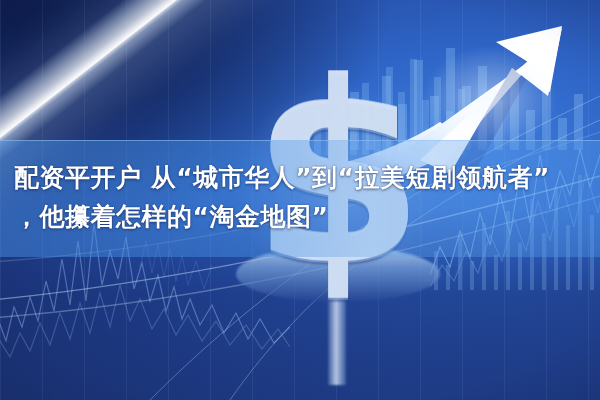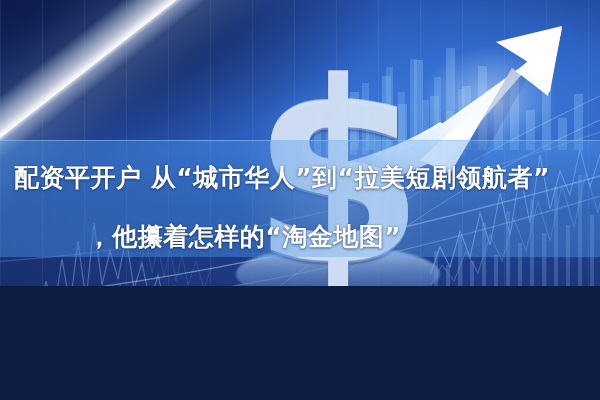--- a/index.html
+++ b/index.html
@@ -3,21 +3,21 @@
 <meta charset="utf-8">
 <style>
   html, body {
     margin: 0;
     padding: 0;
     background: #0d1d42;
   }
   #stage {
     position: relative;
     width: 600px;
-    height: 286px;
+    height: 400px;
     overflow: hidden;
     font-family: "DejaVu Sans", "Liberation Sans", sans-serif;
     background: #1c3f96;
   }
 
   
   .bg-base {
     position: absolute;
     inset: 0;
     background:
@@ -220,21 +220,21 @@
     box-sizing: border-box;
     color: #ffffff;
     font-size: 25px;
     line-height: 39px;
     font-weight: 700;
     letter-spacing: 0.5px;
     text-shadow: 0 1px 3px rgba(10,30,80,0.55), 0 0 1px rgba(10,30,80,0.8);
     font-family: "DejaVu Sans", "Liberation Sans", sans-serif;
   }
   .line1 { text-align: left;  white-space: nowrap; }
-  .line2 { text-align: center; white-space: nowrap; padding-right: 112px; margin-top: 20px; }
+  .line2 { text-align: left; white-space: nowrap; padding-right: 112px; }
 
   
   .grid-lines {
     position: absolute;
     inset: 0;
     opacity: 0.16;
     background-image:
       repeating-linear-gradient(to right, rgba(170,205,250,0.55) 0 1px, rgba(0,0,0,0) 1px 42px);
     pointer-events: none;
   }

